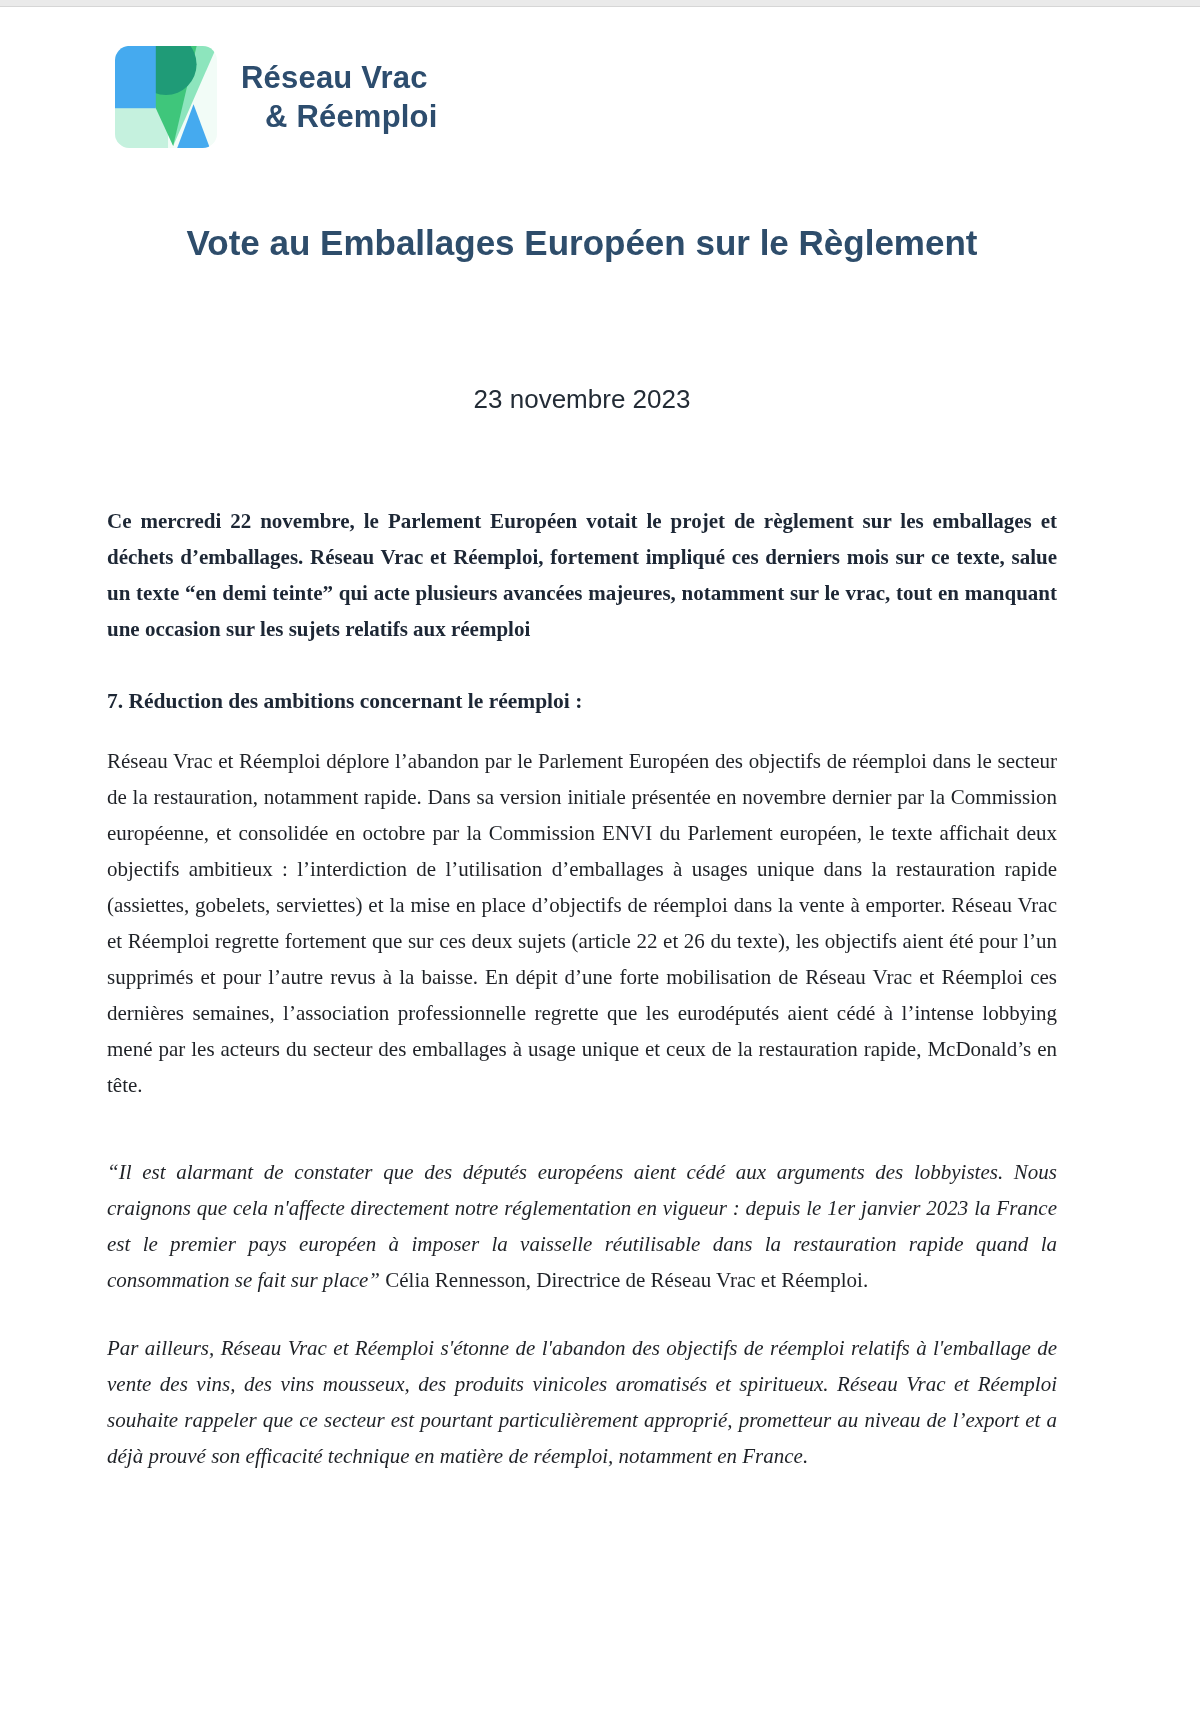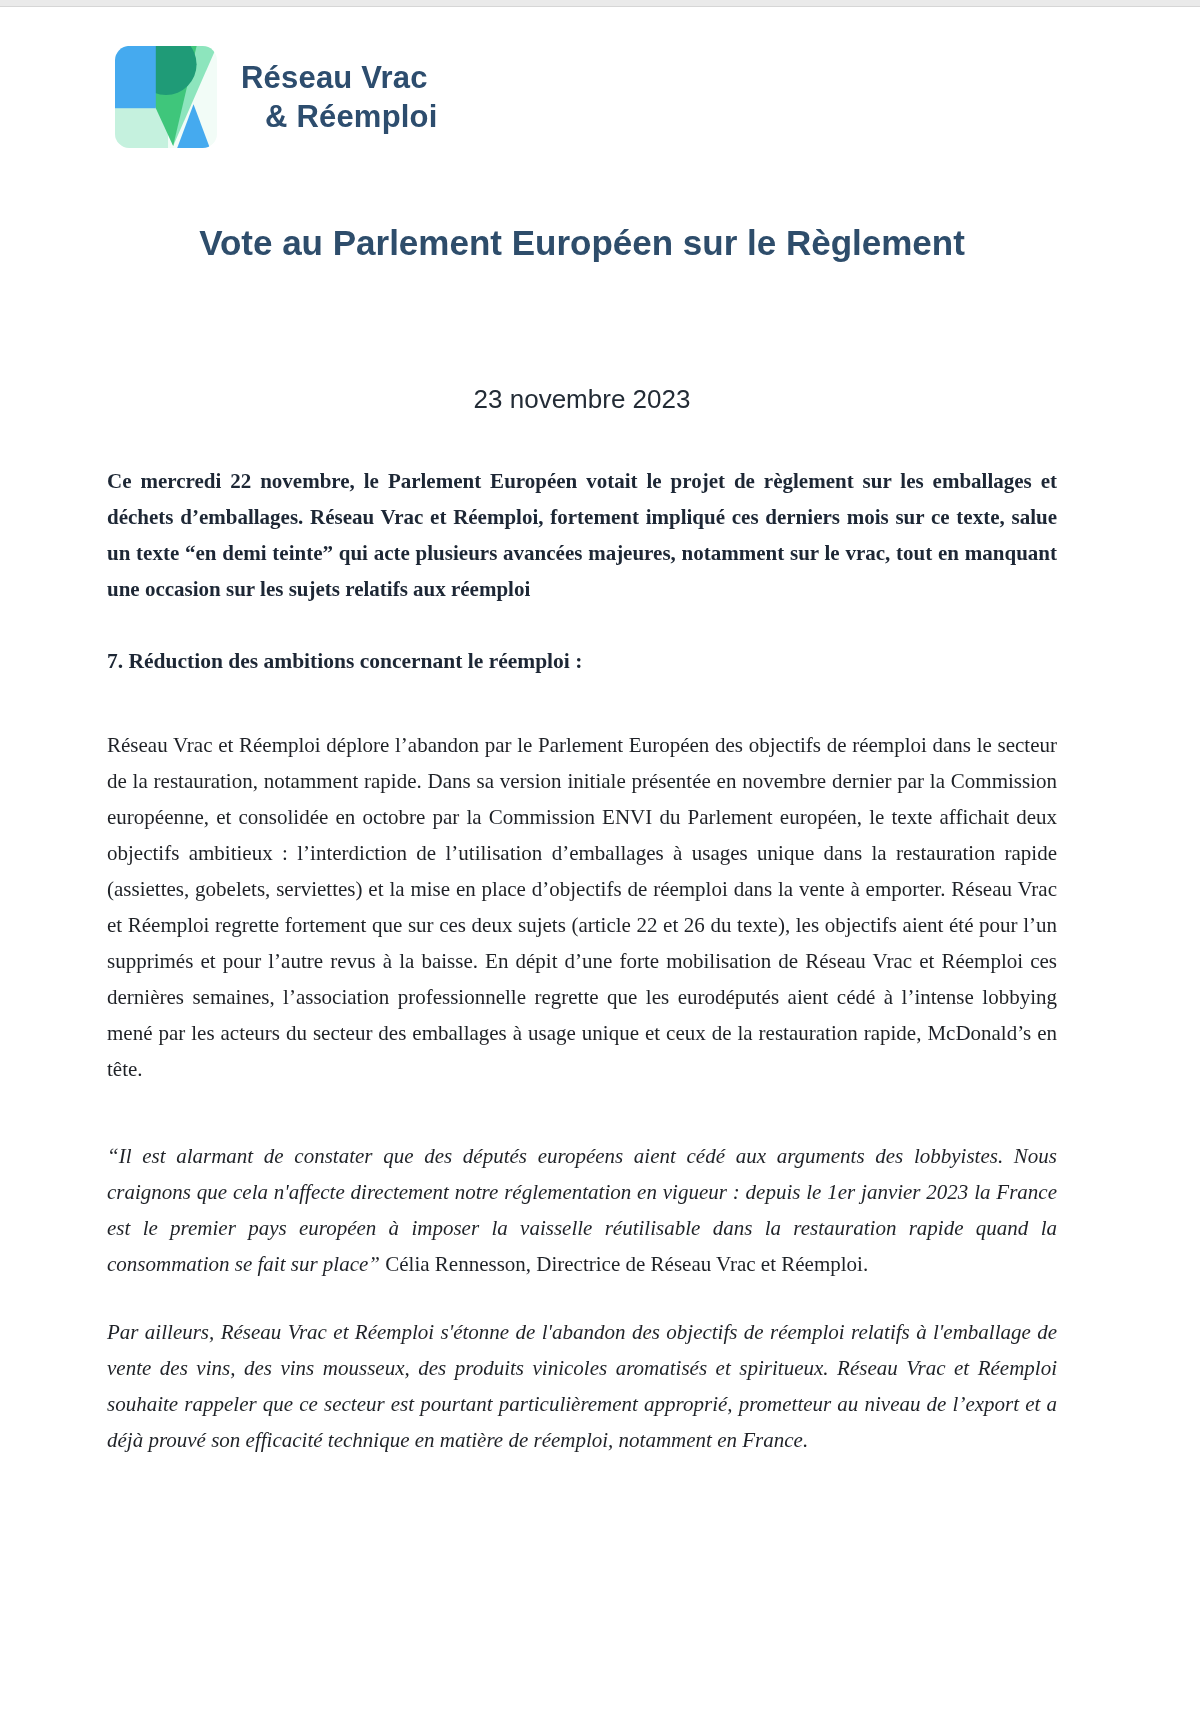--- a/index.html
+++ b/index.html
@@ -65,33 +65,33 @@
   }
   
   .para {
     font-size: 21px;
     line-height: 36px;
     text-align: justify;
     color: #1f2227;
     margin: 0;
   }
   .intro {
-    margin-top: 48px;
+    margin-top: 88px;
     font-weight: bold;
     color: #1d2735;
   }
   .section-heading {
     margin-top: 36px;
     font-weight: bold;
     font-size: 21.5px;
     line-height: 36px;
     color: #1d2735;
     text-align: left;
   }
-  .p-main  { margin-top: 48px; }
+  .p-main  { margin-top: 24px; }
   .p-quote { margin-top: 51px; }
   .p-last  { margin-top: 32px; font-style: italic; }
   .quote-italic { font-style: italic; }
 </style>
 </head>
 <body>
 
 <div class="topbar"></div>
 
 <div class="content">
@@ -115,21 +115,21 @@
         </g>
       </svg>
     </div>
     <div class="logo-text">
       <div class="l1">Réseau Vrac</div>
       <div class="l2">&amp; Réemploi</div>
     </div>
   </div>
 
   <div class="doc-title">
-    <div>Vote au Parlement Européen sur le Règlement</div>
+    <div>Vote au Emballages Européen sur le Règlement</div>
   </div>
 
   <div class="doc-date">23 novembre 2023</div>
 
   <p class="para intro">Ce mercredi 22 novembre, le Parlement Européen votait le projet de règlement sur les emballages et déchets d’emballages. Réseau Vrac et Réemploi, fortement impliqué ces derniers mois sur ce texte, salue un texte “en demi teinte” qui acte plusieurs avancées majeures, notamment sur le vrac, tout en manquant une occasion sur les sujets relatifs aux réemploi</p>
 
   <p class="para section-heading">7. Réduction des ambitions concernant le réemploi :</p>
 
   <p class="para p-main">Réseau Vrac et Réemploi déplore l’abandon par le Parlement Européen des objectifs de réemploi dans le secteur de la restauration, notamment rapide. Dans sa version initiale présentée en novembre dernier par la Commission européenne, et consolidée en octobre par la Commission ENVI du Parlement européen, le texte affichait deux objectifs ambitieux : l’interdiction de l’utilisation d’emballages à usages unique dans la restauration rapide (assiettes, gobelets, serviettes) et la mise en place d’objectifs de réemploi dans la vente à emporter. Réseau Vrac et Réemploi regrette fortement que sur ces deux sujets (article 22 et 26 du texte), les objectifs aient été pour l’un supprimés et pour l’autre revus à la baisse. En dépit d’une forte mobilisation de Réseau Vrac et Réemploi ces dernières semaines, l’association professionnelle regrette que les eurodéputés aient cédé à l’intense lobbying mené par les acteurs du secteur des emballages à usage unique et ceux de la restauration rapide, McDonald’s en tête.</p>
 

